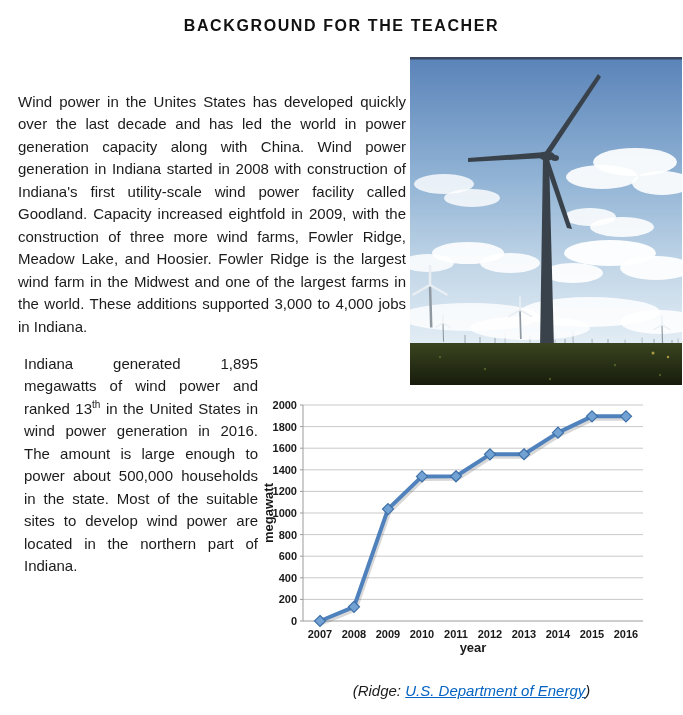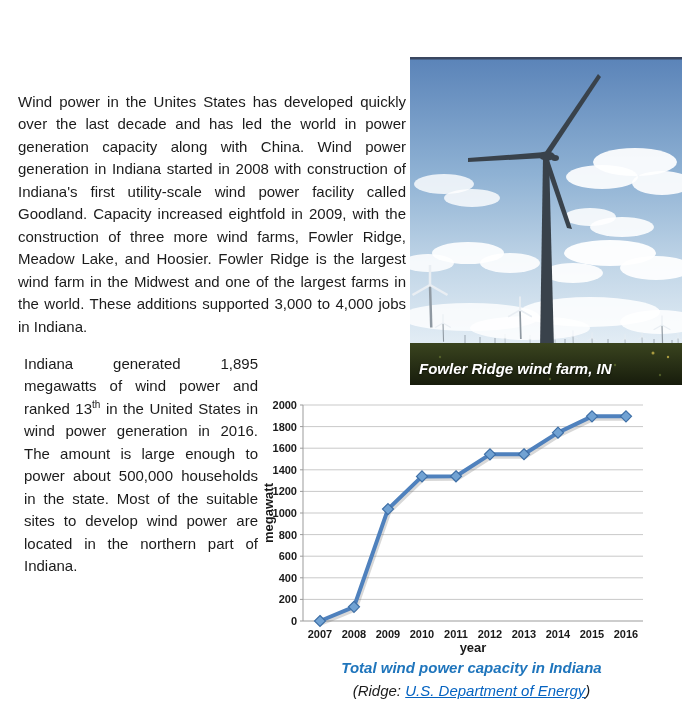--- a/index.html
+++ b/index.html
@@ -38,20 +38,21 @@
     position:absolute;left:260px;top:682px;width:423px;text-align:center;
     font-size:15px;font-style:italic;color:#1b1b1b;
   }
   .chart-source a{color:#0563C1;text-decoration:underline;font-style:italic;}
 </style>
 </head>
 <body>
 
 <div class="page">
 
+  <h1 class="title">BACKGROUND FOR THE TEACHER</h1>
 
   <p class="para para-intro">Wind power in the Unites States has developed quickly over the last decade and has led the world in power generation capacity along with China. Wind power generation in Indiana started in 2008 with construction of Indiana's first utility-scale wind power facility called Goodland. Capacity increased eightfold in 2009, with the construction of three more wind farms, Fowler Ridge, Meadow Lake, and Hoosier. Fowler Ridge is the largest wind farm in the Midwest and one of the largest farms in the world. These additions supported 3,000 to 4,000 jobs in Indiana.</p>
 
   <figure class="photo">
     <svg width="272" height="328" viewBox="0 0 272 328">
       <defs>
         <linearGradient id="sky" x1="0" y1="0" x2="0" y2="1">
           <stop offset="0" stop-color="#5a83b8"></stop>
           <stop offset="0.4" stop-color="#8fb2d4"></stop>
           <stop offset="0.72" stop-color="#c3d7e8"></stop>
@@ -129,21 +130,20 @@
       <g>
         <circle cx="30" cy="300" r="1.2" fill="#6d7d35" opacity=".6"></circle>
         <circle cx="75" cy="312" r="1.2" fill="#6d7d35" opacity=".6"></circle>
         <circle cx="140" cy="322" r="1.2" fill="#6d7d35" opacity=".6"></circle>
         <circle cx="205" cy="308" r="1.2" fill="#6d7d35" opacity=".6"></circle>
         <circle cx="250" cy="318" r="1.2" fill="#6d7d35" opacity=".6"></circle>
         <circle cx="243" cy="296" r="1.5" fill="#c8b44a" opacity=".8"></circle>
         <circle cx="258" cy="300" r="1.2" fill="#c8b44a" opacity=".8"></circle>
       </g>
     </svg>
-    <figcaption class="photo-caption">Fowler Ridge wind farm, IN</figcaption>
   </figure>
 
   <p class="para para-stats"><span>Indiana generated 1,895 megawatts of wind power and ranked 13</span><sup>th</sup><span> in the United States in wind power generation in 2016. The amount is large enough to power about 500,000 households in the state. Most of the suitable sites to develop wind power are located in the northern part of Indiana.</span></p>
 
   <div class="chart">
     <svg id="chart-svg" width="423" height="265" viewBox="0 0 423 265">
       <g id="grid-g">
           <line x1="43" y1="229" x2="383" y2="229" stroke="#9B9B9B" stroke-width="1"></line>
           <line x1="40" y1="229" x2="43" y2="229" stroke="#9B9B9B"></line>
           <line x1="43" y1="207.4" x2="383" y2="207.4" stroke="#C9C9C9" stroke-width="1"></line>
@@ -205,17 +205,16 @@
           <path d="M 264 56.74799999999999 L 269.5 62.24799999999999 L 264 67.74799999999999 L 258.5 62.24799999999999 Z" fill="#71A2D3" stroke="#3E6FA6" stroke-width="1.2"></path>
           <path d="M 298 35.147999999999996 L 303.5 40.647999999999996 L 298 46.147999999999996 L 292.5 40.647999999999996 Z" fill="#71A2D3" stroke="#3E6FA6" stroke-width="1.2"></path>
           <path d="M 332 18.840000000000003 L 337.5 24.340000000000003 L 332 29.840000000000003 L 326.5 24.340000000000003 Z" fill="#71A2D3" stroke="#3E6FA6" stroke-width="1.2"></path>
           <path d="M 366 18.840000000000003 L 371.5 24.340000000000003 L 366 29.840000000000003 L 360.5 24.340000000000003 Z" fill="#71A2D3" stroke="#3E6FA6" stroke-width="1.2"></path>
         </g>
       <text class="axis-title" x="13" y="121" text-anchor="middle" transform="rotate(-90 13 121)">megawatt</text>
       <text class="axis-title" x="213" y="260" text-anchor="middle">year</text>
     </svg>
   </div>
 
-  <div class="chart-caption">Total wind power capacity in Indiana</div>
 
   <div class="chart-source"><span>(Ridge: </span><a href="#">U.S. Department of Energy</a><span>)</span></div>
 
 </div>
 
 </body></html>

